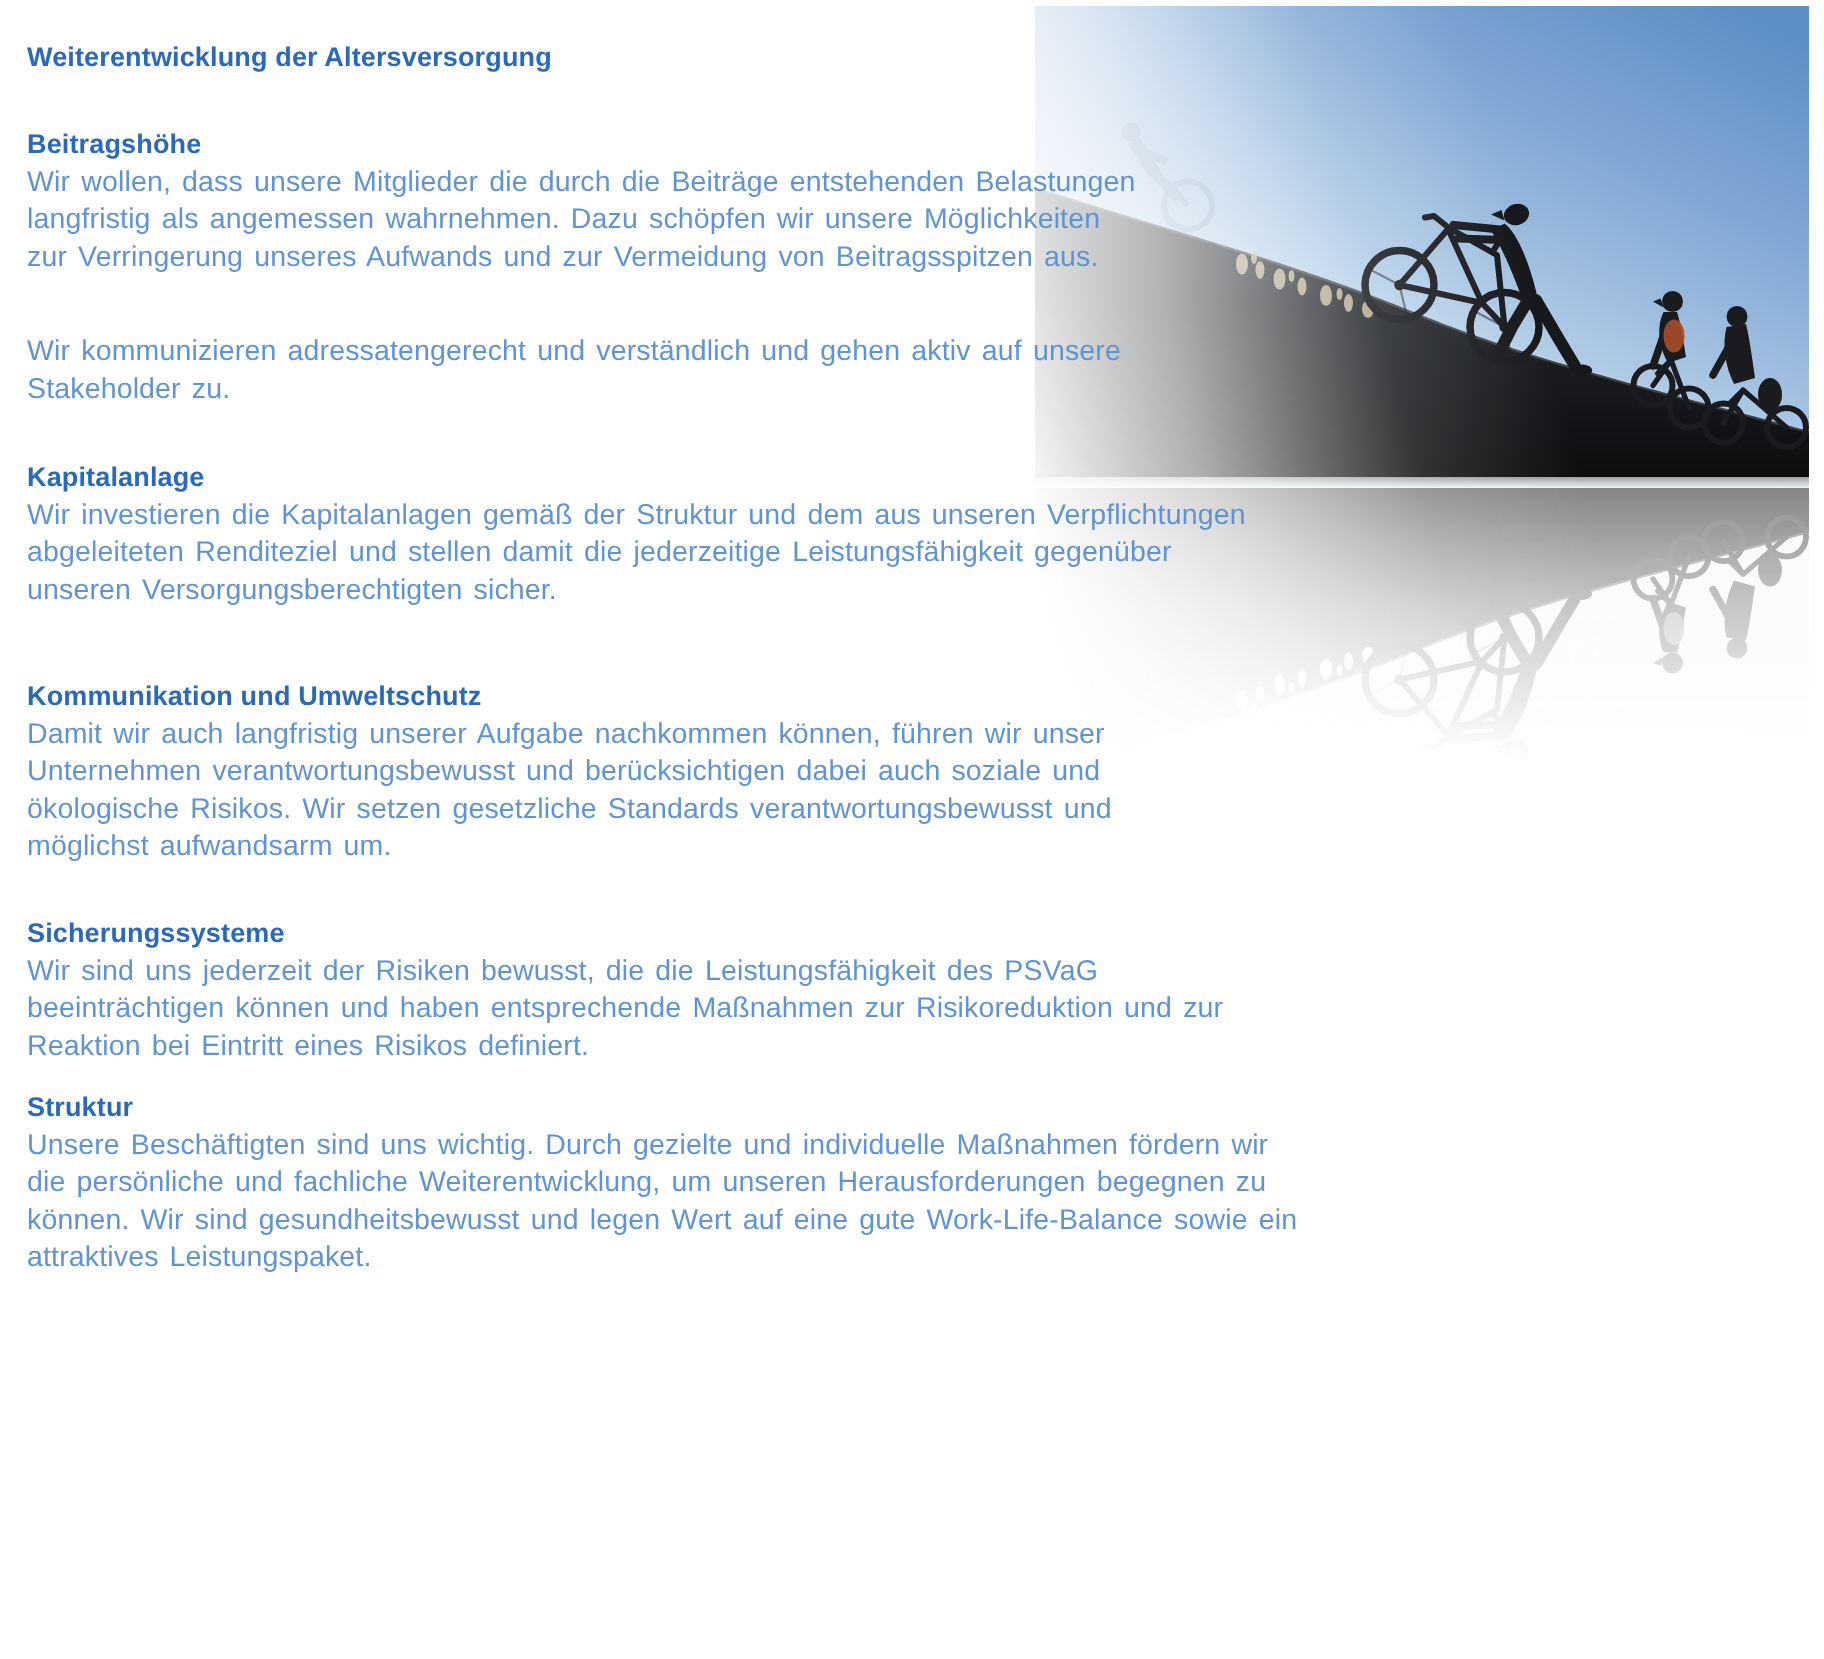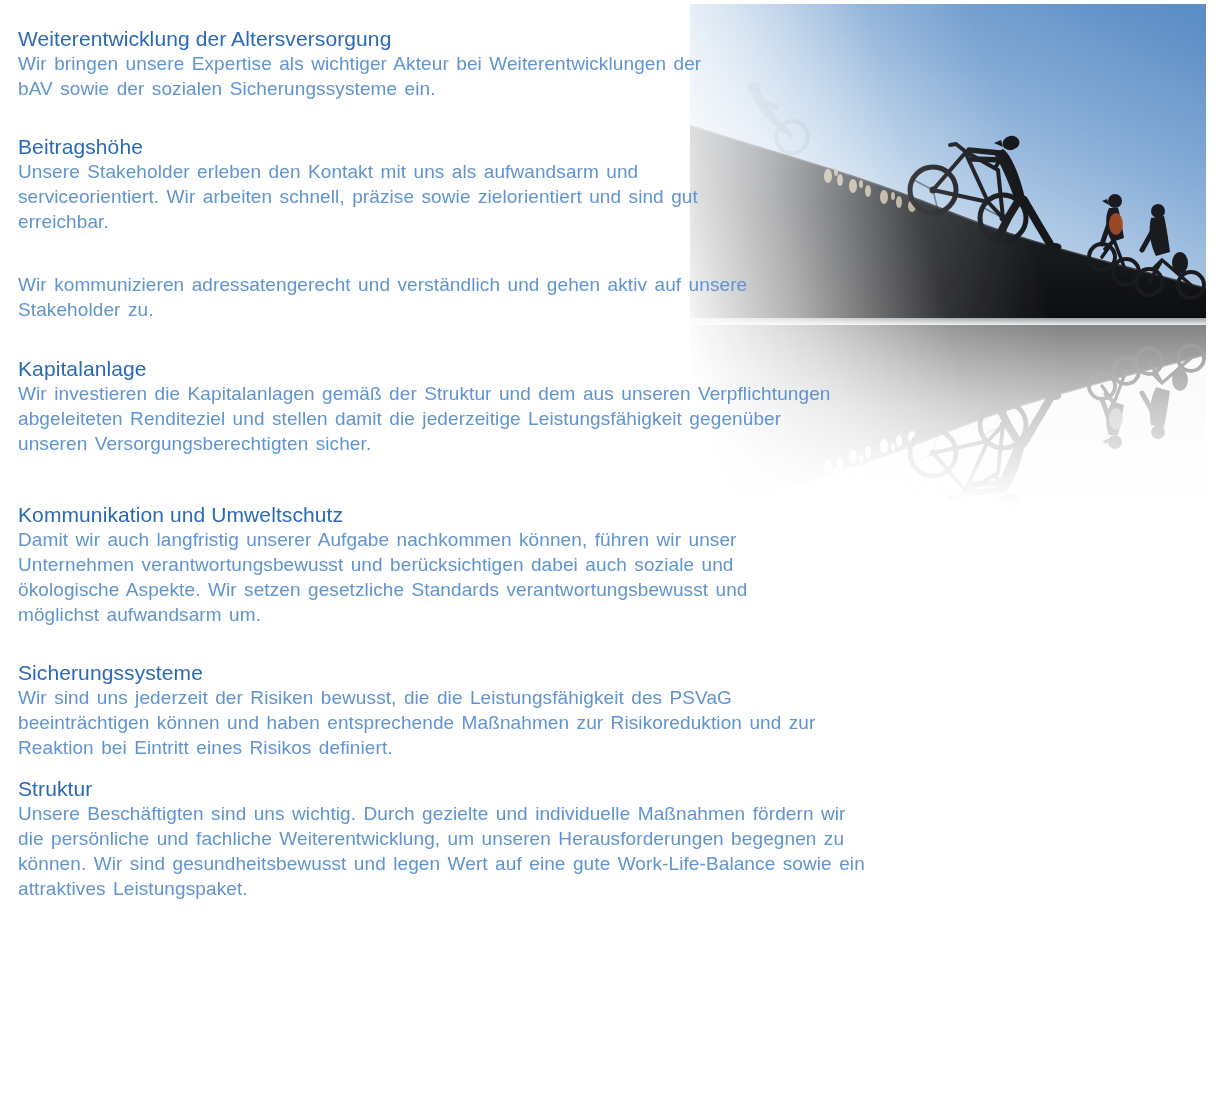--- a/index.html
+++ b/index.html
@@ -29,21 +29,21 @@
   }
   .photo-reflection svg {
     display:block; transform:scaleY(-1);
     filter:grayscale(1) brightness(1.55) contrast(.9);
     opacity:.55;
   }
 
   
   .content { position:absolute; left:18px; top:26px; width:1080px; z-index:2; }
   .section h2 {
-    margin:0; font-size:21px; line-height:25px; font-weight:400;
+    margin:0; font-size:18px; line-height:25px; font-weight:700;
     color:#2a69b7; letter-spacing:.1px;
   }
   .section p {
     margin:0; font-size:19px; line-height:25px; font-weight:400;
     color:#6094d0; white-space:pre-line; letter-spacing:.1px; word-spacing:2px;
   }
   .m33{margin-bottom:33px}.m43{}.m38{margin-bottom:38px}
   .m34{margin-bottom:34px}.m30{margin-bottom:46px}.m16{margin-bottom:16px}
 </style>
 </head>
@@ -155,51 +155,49 @@
       <svg width="516" height="314" viewBox="0 0 516 314">
           <use href="#scene"></use>
         </svg>
     </div>
   </div>
 
   <div class="content">
 
     <div class="section m33">
       <h2>Weiterentwicklung der Altersversorgung</h2>
-      <p>Wir bringen unsere Expertise als wichtiger Akteur bei Weiterentwicklungen der
-bAV sowie der sozialen Sicherungssysteme ein.</p>
     </div>
 
     <div class="section m43">
       <h2>Beitragshöhe</h2>
+      <p>Wir wollen, dass unsere Mitglieder die durch die Beiträge entstehenden Belastungen
+langfristig als angemessen wahrnehmen. Dazu schöpfen wir unsere Möglichkeiten
+zur Verringerung unseres Aufwands und zur Vermeidung von Beitragsspitzen aus.</p>
     </div>
 
     <div class="section m38">
-      <p>Unsere Stakeholder erleben den Kontakt mit uns als aufwandsarm und
-serviceorientiert. Wir arbeiten schnell, präzise sowie zielorientiert und sind gut
-erreichbar.</p>
     </div>
 
     <div class="section m34">
       <p>Wir kommunizieren adressatengerecht und verständlich und gehen aktiv auf unsere
 Stakeholder zu.</p>
     </div>
 
     <div class="section m30">
       <h2>Kapitalanlage</h2>
       <p>Wir investieren die Kapitalanlagen gemäß der Struktur und dem aus unseren Verpflichtungen
 abgeleiteten Renditeziel und stellen damit die jederzeitige Leistungsfähigkeit gegenüber
 unseren Versorgungsberechtigten sicher.</p>
     </div>
 
     <div class="section m33">
       <h2>Kommunikation und Umweltschutz</h2>
       <p>Damit wir auch langfristig unserer Aufgabe nachkommen können, führen wir unser
 Unternehmen verantwortungsbewusst und berücksichtigen dabei auch soziale und
-ökologische Aspekte. Wir setzen gesetzliche Standards verantwortungsbewusst und
+ökologische Risikos. Wir setzen gesetzliche Standards verantwortungsbewusst und
 möglichst aufwandsarm um.</p>
     </div>
 
     <div class="section m16">
       <h2>Sicherungssysteme</h2>
       <p>Wir sind uns jederzeit der Risiken bewusst, die die Leistungsfähigkeit des PSVaG
 beeinträchtigen können und haben entsprechende Maßnahmen zur Risikoreduktion und zur
 Reaktion bei Eintritt eines Risikos definiert.</p>
     </div>
 

